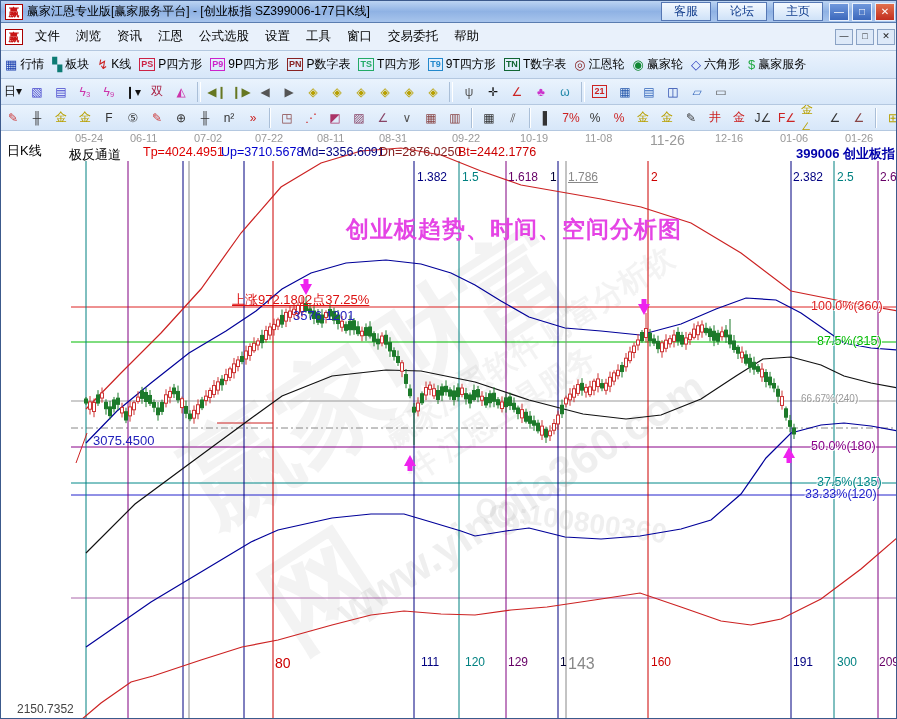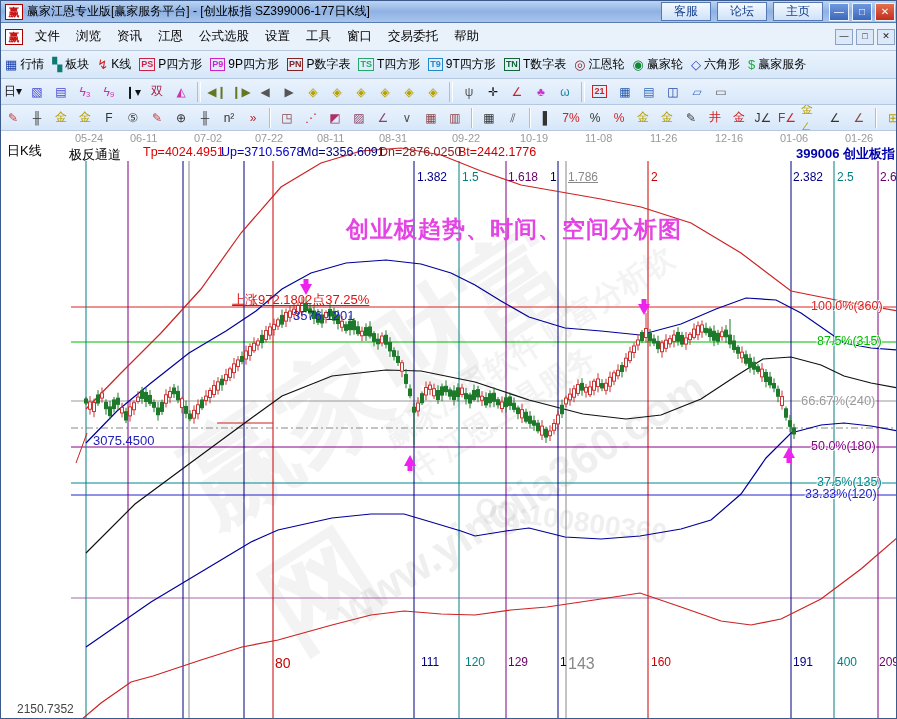--- a/index.html
+++ b/index.html
@@ -620,21 +620,21 @@
     <div id="chart-labels">
         <div class="abs" style="left: 74px; top: 1px; color: rgb(153, 153, 153); font-size: 11px;">05-24</div>
         <div class="abs" style="left: 129px; top: 1px; color: rgb(153, 153, 153); font-size: 11px;">06-11</div>
         <div class="abs" style="left: 193px; top: 1px; color: rgb(153, 153, 153); font-size: 11px;">07-02</div>
         <div class="abs" style="left: 254px; top: 1px; color: rgb(153, 153, 153); font-size: 11px;">07-22</div>
         <div class="abs" style="left: 316px; top: 1px; color: rgb(153, 153, 153); font-size: 11px;">08-11</div>
         <div class="abs" style="left: 378px; top: 1px; color: rgb(153, 153, 153); font-size: 11px;">08-31</div>
         <div class="abs" style="left: 451px; top: 1px; color: rgb(153, 153, 153); font-size: 11px;">09-22</div>
         <div class="abs" style="left: 519px; top: 1px; color: rgb(153, 153, 153); font-size: 11px;">10-19</div>
         <div class="abs" style="left: 584px; top: 1px; color: rgb(153, 153, 153); font-size: 11px;">11-08</div>
-        <div class="abs" style="left: 649px; top: 1px; color: rgb(153, 153, 153); font-size: 11px;">11-26</div>
+        <div class="abs" style="left: 649px; top: 1px; color: rgb(153, 153, 153); font-size: 14px;">11-26</div>
         <div class="abs" style="left: 714px; top: 1px; color: rgb(153, 153, 153); font-size: 11px;">12-16</div>
         <div class="abs" style="left: 779px; top: 1px; color: rgb(153, 153, 153); font-size: 11px;">01-06</div>
         <div class="abs" style="left: 844px; top: 1px; color: rgb(153, 153, 153); font-size: 11px;">01-26</div>
         <div class="abs" style="left: 142px; top: 14px; color: rgb(221, 0, 0); font-size: 12.5px;">Tp=4024.4951</div>
         <div class="abs" style="left: 220px; top: 14px; color: rgb(0, 0, 204); font-size: 12.5px;">Up=3710.5678</div>
         <div class="abs" style="left: 300px; top: 14px; color: rgb(0, 0, 128); font-size: 12.5px;">Md=3356.6091</div>
         <div class="abs" style="left: 378px; top: 14px; color: rgb(136, 34, 34); font-size: 12.5px;">Dn=2876.0250</div>
         <div class="abs" style="left: 457px; top: 14px; color: rgb(204, 0, 0); font-size: 12.5px;">Bt=2442.1776</div>
         <div class="abs" style="left: 416px; top: 39px; color: rgb(0, 0, 128); font-size: 12px; text-align: center;">1.382</div>
         <div class="abs" style="left: 461px; top: 39px; color: rgb(0, 128, 128); font-size: 12px;">1.5</div>
@@ -646,25 +646,25 @@
         <div class="abs" style="left: 836px; top: 39px; color: rgb(0, 128, 128); font-size: 12px;">2.5</div>
         <div class="abs" style="left: 879px; top: 39px; color: rgb(102, 0, 102); font-size: 12px;">2.618</div>
         <div class="abs" style="left: 274px; top: 524px; color: rgb(204, 0, 0); font-size: 14px;">80</div>
         <div class="abs" style="left: 420px; top: 524px; color: rgb(0, 0, 128); font-size: 12px;">111</div>
         <div class="abs" style="left: 464px; top: 524px; color: rgb(0, 128, 128); font-size: 12px;">120</div>
         <div class="abs" style="left: 507px; top: 524px; color: rgb(102, 0, 102); font-size: 12px;">129</div>
         <div class="abs" style="left: 559px; top: 524px; color: rgb(0, 0, 51); font-size: 12px;">1</div>
         <div class="abs" style="left: 567px; top: 524px; color: rgb(136, 136, 136); font-size: 16px;">143</div>
         <div class="abs" style="left: 650px; top: 524px; color: rgb(204, 0, 0); font-size: 12px;">160</div>
         <div class="abs" style="left: 792px; top: 524px; color: rgb(0, 0, 128); font-size: 12px;">191</div>
-        <div class="abs" style="left: 836px; top: 524px; color: rgb(0, 128, 128); font-size: 12px;">400</div>
+        <div class="abs" style="left: 836px; top: 524px; color: rgb(0, 128, 128); font-size: 12px;">300</div>
         <div class="abs" style="left: 878px; top: 524px; color: rgb(102, 0, 102); font-size: 12px;">209</div>
         <div class="abs" style="left: 810px; top: 168px; color: rgb(221, 34, 34); font-size: 12.5px; text-shadow: rgb(255, 255, 255) 1px 1px 0px, rgb(255, 255, 255) -1px -1px 0px;">100.0%(360)</div>
         <div class="abs" style="left: 816px; top: 203px; color: rgb(0, 187, 0); font-size: 12.5px; text-shadow: rgb(255, 255, 255) 1px 1px 0px, rgb(255, 255, 255) -1px -1px 0px;">87.5%(315)</div>
-        <div class="abs" style="left: 800px; top: 262px; color: rgb(153, 153, 153); font-size: 13px; text-shadow: rgb(255, 255, 255) 1px 1px 0px, rgb(255, 255, 255) -1px -1px 0px;">66.67%(240)</div>
+        <div class="abs" style="left: 800px; top: 262px; color: rgb(153, 153, 153); font-size: 10px; text-shadow: rgb(255, 255, 255) 1px 1px 0px, rgb(255, 255, 255) -1px -1px 0px;">66.67%(240)</div>
         <div class="abs" style="left: 810px; top: 308px; color: rgb(136, 0, 136); font-size: 12.5px; text-shadow: rgb(255, 255, 255) 1px 1px 0px, rgb(255, 255, 255) -1px -1px 0px;">50.0%(180)</div>
         <div class="abs" style="left: 816px; top: 344px; color: rgb(0, 136, 136); font-size: 12.5px; text-shadow: rgb(255, 255, 255) 1px 1px 0px, rgb(255, 255, 255) -1px -1px 0px;">37.5%(135)</div>
         <div class="abs" style="left: 804px; top: 356px; color: rgb(34, 34, 204); font-size: 12.5px; text-shadow: rgb(255, 255, 255) 1px 1px 0px, rgb(255, 255, 255) -1px -1px 0px;">33.33%(120)</div>
         <div class="abs" style="left: 231px; top: 160px; color: rgb(221, 17, 17); font-size: 13px; text-decoration: underline;">上涨972.1802点37.25%</div>
         <div class="abs" style="left: 292px; top: 177px; color: rgb(34, 34, 187); font-size: 13px;">3576.1201</div>
         <div class="abs" style="left: 92px; top: 302px; color: rgb(34, 34, 187); font-size: 13px;">3075.4500</div>
         <div class="abs" style="left: 16px; top: 571px; color: rgb(68, 68, 68); font-size: 12px;">2150.7352</div>
       </div>
     <div class="abs chart-label" style="left:6px;top:11px;color:#000;font-size:13px">日K线</div>
     <div class="abs chart-label" style="left:68px;top:15px;color:#000;font-size:13px">极反通道</div>

